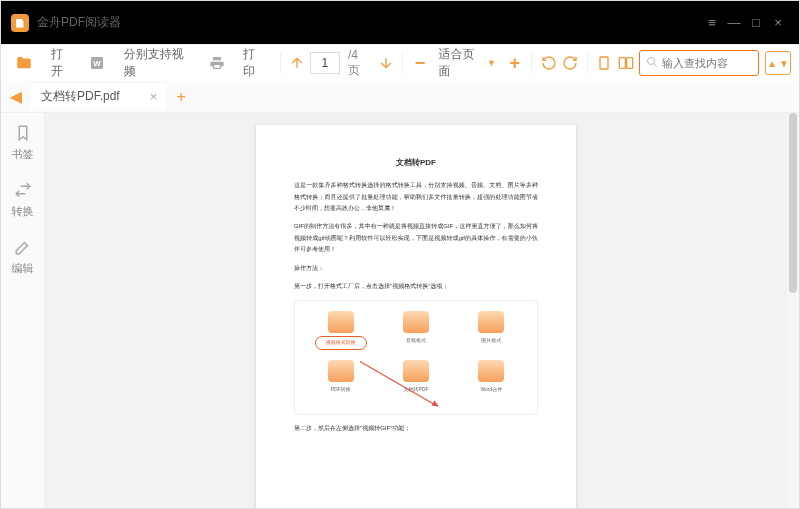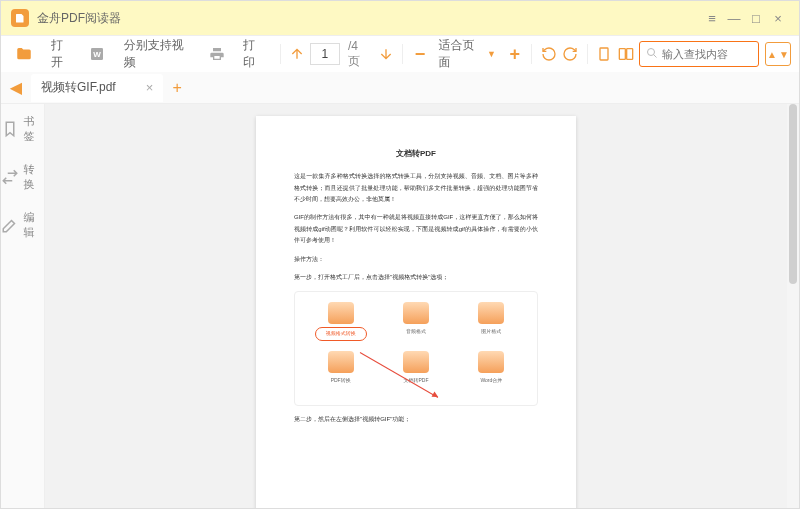--- a/index.html
+++ b/index.html
@@ -1,17 +1,17 @@
 <!DOCTYPE html>
 <html><head>
 <meta charset="utf-8">
 <style>
 *{margin:0;padding:0;box-sizing:border-box;font-family:"Microsoft YaHei",Arial,sans-serif}
 body{width:800px;height:509px;background:#fff;overflow:hidden;position:relative;border:1px solid #ddd}
-.title-bar{height:35px;display:flex;align-items:center;padding:0 10px;background:#fef9c3;border-bottom:1px solid #eee}
+.title-bar{height:44px;display:flex;align-items:center;padding:0 10px;background:#000000;border-bottom:1px solid #eee}
 .title-bar .logo{width:18px;height:18px;background:#f29c3c;border-radius:4px;margin-right:8px;display:flex;align-items:center;justify-content:center}
 .title-bar .logo svg{width:12px;height:12px}
 .title-bar .title{font-size:12px;color:#666;flex:1}
 .title-bar .win-btn{width:22px;height:22px;display:flex;align-items:center;justify-content:center;color:#888;font-size:13px;cursor:pointer}
 .toolbar{height:36px;display:flex;align-items:center;padding:0 8px;background:#fff;gap:4px}
 .tbtn{display:flex;align-items:center;gap:18px;padding:3px 6px;font-size:12px;color:#666;cursor:pointer;border-radius:3px}
 .tico{width:18px;height:18px;display:flex;align-items:center;justify-content:center}
 .tico.orange{color:#f29c3c}
 .tico.gray{color:#aaa}
 .sep{width:1px;height:20px;background:#eee;margin:0 4px}
@@ -22,21 +22,21 @@
 .search-box{width:120px;height:24px;border:1px solid #f97316;border-radius:3px;display:flex;align-items:center;padding:12px 6px;gap:4px}
 .search-box input{border:none;outline:none;width:80px;font-size:11px;color:#999}
 .updown{width:26px;height:24px;border:1px solid #f29c3c;border-radius:3px;display:flex;align-items:center;justify-content:center;color:#f29c3c;font-size:10px;cursor:pointer}
 .tab-bar{height:32px;display:flex;align-items:center;background:#fafafa;border-bottom:1px solid #eee}
 .tab-arrow{width:30px;height:100%;display:flex;align-items:center;justify-content:center;color:#f29c3c;cursor:pointer}
 .tab{display:flex;align-items:center;height:28px;padding:0 10px;background:#fff;font-size:12px;color:#555;gap:30px;border-radius:3px 3px 0 0}
 .tab .close{color:#aaa;cursor:pointer;font-size:13px}
 .tab-add{width:28px;display:flex;align-items:center;justify-content:center;color:#f29c3c;font-size:16px;cursor:pointer}
 .main{display:flex;height:413px}
 .sidebar{width:44px;background:#fafafa;border-right:1px solid #eee;display:flex;flex-direction:column;align-items:center;padding-top:10px;gap:18px}
-.side-item{display:flex;flex-direction:row;align-items:center;gap:4px;cursor:pointer;color:#888}
+.side-item{display:flex;flex-direction:column;align-items:center;gap:4px;cursor:pointer;color:#888}
 .side-item .sico{width:20px;height:20px;display:flex;align-items:center;justify-content:center}
 .side-item .slabel{font-size:11px}
 .viewer{flex:1;background:#f2f2f2;display:flex;justify-content:center;padding:12px 0;overflow:hidden}
 .page{width:320px;height:450px;background:#fff;box-shadow:0 1px 4px rgba(0,0,0,0.15);padding:30px 38px;font-size:6px;line-height:1.9;color:#333}
 .page h1{text-align:center;font-size:8px;font-weight:bold;margin-bottom:10px}
 .page p{margin-bottom:7px;text-align:justify}
 .page .cards{border:1px solid #eee;border-radius:4px;padding:10px 8px;margin:8px 0;position:relative}
 .page .crow{display:flex;justify-content:space-around;margin-bottom:10px}
 .page .card{width:52px;text-align:center}
 .page .cico{width:26px;height:22px;margin:0 auto 3px;background:linear-gradient(180deg,#ffd9b3,#f5a05a);border-radius:4px}
@@ -146,21 +146,21 @@
     <div class="updown">
       <span>▲</span>
       <span style="margin-left:2px">▼</span>
     </div>
   </div>
 </div>
 
 <div class="tab-bar">
   <div class="tab-arrow">◀</div>
   <div class="tab">
-    <span>视频转GIF.pdf</span>
+    <span>文档转PDF.pdf</span>
     <span class="close">×</span>
   </div>
   <div class="tab-add">+</div>
 </div>
 
 <div class="main">
   <div class="sidebar">
     <div class="side-item">
       <span class="sico">
           <svg width="18" height="18" viewBox="0 0 24 24" fill="none" stroke="#aaa" stroke-width="2">

